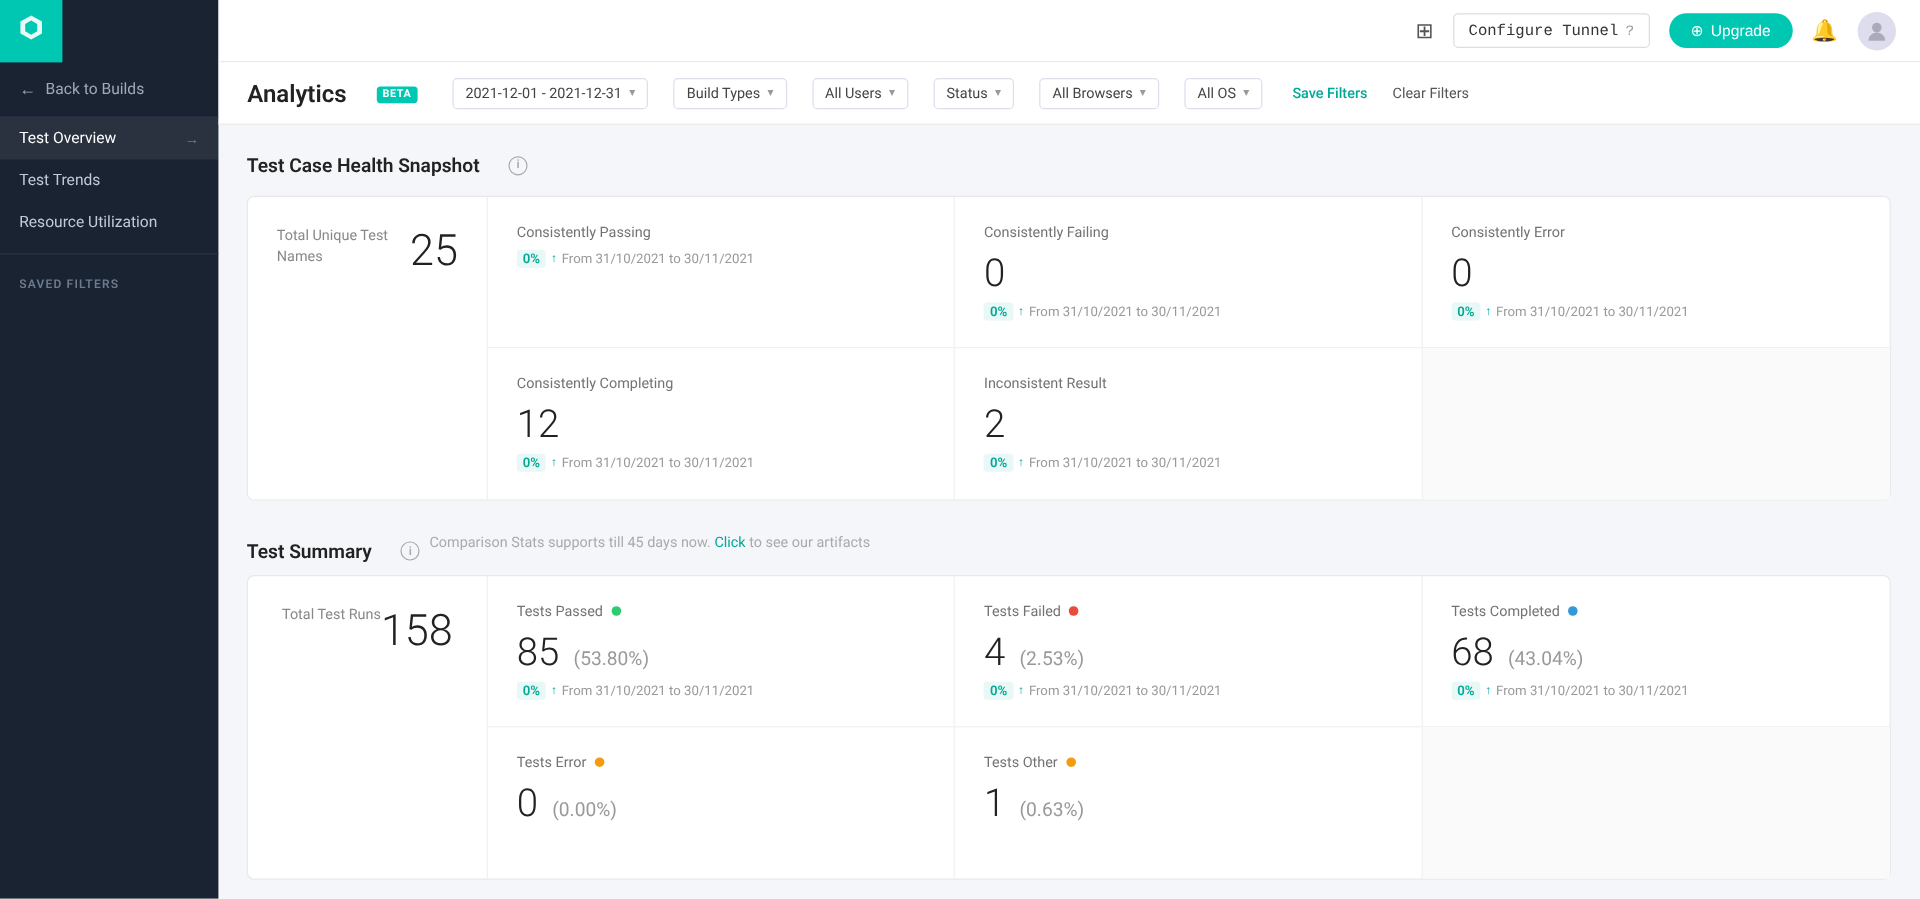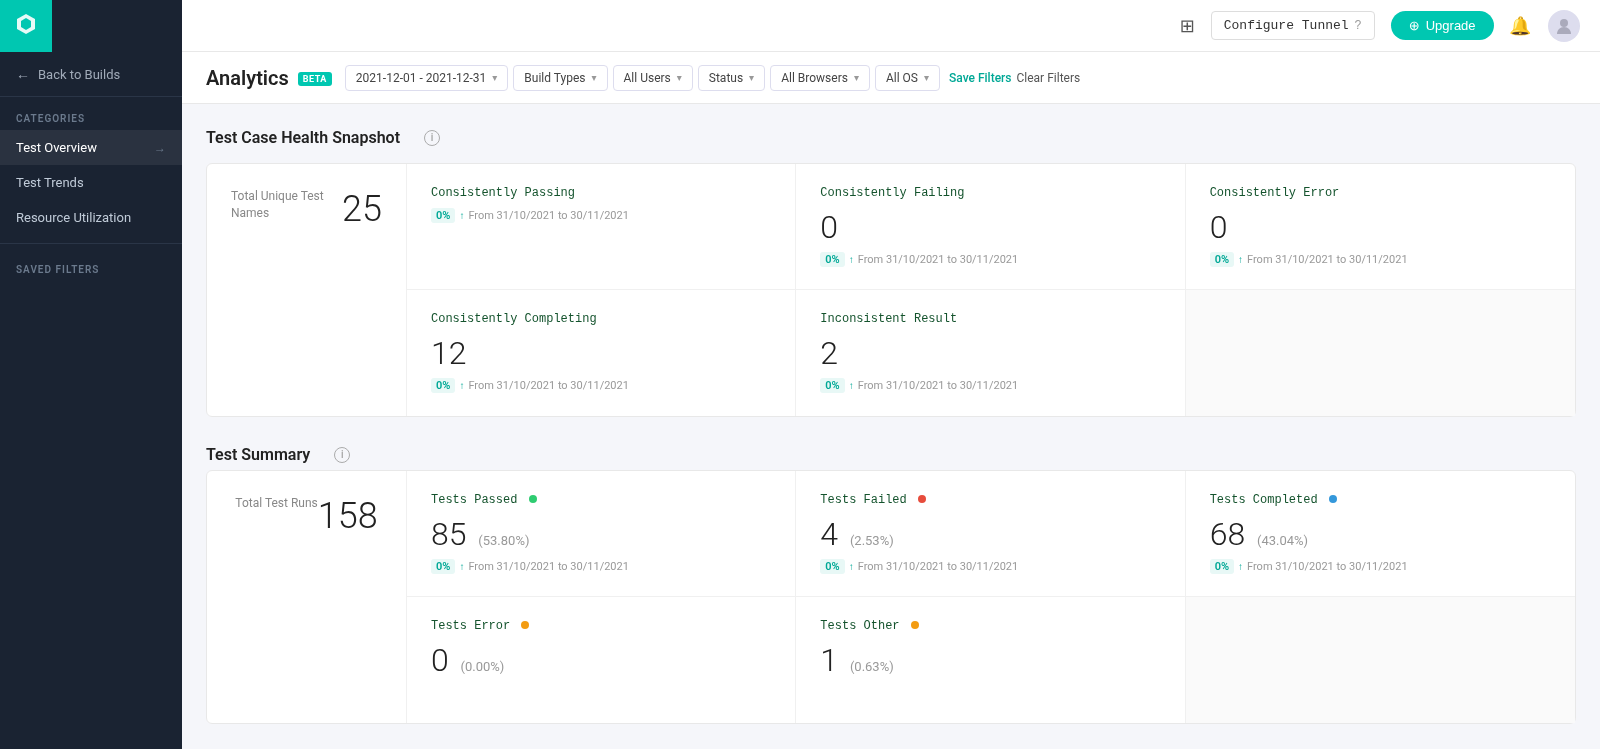--- a/index.html
+++ b/index.html
@@ -101,21 +101,21 @@
     }
 
     
     .header-bar {
       background: #fff;
       border-bottom: 1px solid #e8e8e8;
       padding: 0 24px;
       height: 52px;
       display: flex;
       align-items: center;
-      gap: 5px;
+      gap: 21px;
       flex-shrink: 0;
     }
     .header-title {
       font-size: 20px;
       font-weight: 600;
       color: #222;
       margin-right: 4px;
     }
     .beta-badge {
       background: #00c7b1;
@@ -123,21 +123,21 @@
       font-size: 9px;
       font-weight: 700;
       padding: 2px 5px;
       border-radius: 3px;
       letter-spacing: 0.5px;
       margin-right: 8px;
       vertical-align: top;
       margin-top: 2px;
     }
     .filter-dropdown {
-      display: flex; align-items: center; gap: 6px;
+      display: flex; gap: 6px;
       border: 1px solid #dde; border-radius: 4px;
       padding: 5px 10px; font-size: 12px; color: #444;
       cursor: pointer; background: #fff;
     }
     .filter-dropdown .caret { font-size: 10px; color: #999; }
     .save-filters-btn {
       color: #00a896; font-size: 12px; cursor: pointer; font-weight: 500;
       margin-left: 4px;
     }
     .clear-filters-btn {
@@ -205,23 +205,22 @@
     .stat-card {
       padding: 22px 24px;
       border-right: 1px solid #f0f0f0;
       border-bottom: 1px solid #f0f0f0;
     }
     .stat-card:nth-child(3), .stat-card:nth-child(6) { border-right: none; }
     .stat-card:nth-child(4), .stat-card:nth-child(5), .stat-card:nth-child(6) { border-bottom: none; }
     .stat-card-empty { background: #fafafa; }
     .stat-label {
       font-size: 12px;
-      color: #14532d;
+      color: #737373;
       margin-bottom: 8px;
-      font-family: Liberation Mono, monospace;
     }
     .stat-value {
       font-size: 32px;
       font-weight: 300;
       color: #222;
       margin-bottom: 6px;
     }
     .stat-pct {
       font-size: 11px;
       display: flex;
@@ -248,41 +247,40 @@
     .dot-orange { background: #f39c12; }
 
     
     .comparison-text {
       font-size: 12px;
       color: #aaa;
       margin-bottom: 14px;
     }
     .comparison-text a { color: #00a896; text-decoration: none; }
 
-    .stat-subvalue { font-size: 13px; color: #999; margin-left: 4px; font-weight: 400; }
+    .stat-subvalue { font-size: 16px; color: #999; margin-left: 4px; font-weight: 400; }
   </style>
 </head>
 <body>
 
 <div style="display:flex; flex-direction:row; height:749px; overflow:hidden;">
 
   <div class="sidebar">
     <div class="sidebar-logo">
       <span class="sidebar-logo-icon">
         <svg width="24" height="24" viewBox="0 0 24 24" fill="none">
           <path d="M12 2L21 7V17L12 22L3 17V7L12 2Z" fill="white" opacity="0.9"></path>
           <path d="M12 6L17 9V15L12 18L7 15V9L12 6Z" fill="#00c7b1"></path>
         </svg>
       </span>
     </div>
     <div class="sidebar-back">
       <span class="sidebar-back-arrow">←</span>
       <span>Back to Builds</span>
     </div>
-    <div class="sidebar-section-label">CATEGORIES</div>
     <div class="sidebar-item active">
       <span>Test Overview</span>
       <span class="sidebar-item-arrow">→</span>
     </div>
     <div class="sidebar-item">
       <span>Test Trends</span>
     </div>
     <div class="sidebar-item">
       <span>Resource Utilization</span>
     </div>
@@ -407,20 +405,25 @@
 
           <div class="stat-card stat-card-empty"></div>
         </div>
       </div>
 
       <div style="display:flex; align-items:center; gap:8px; margin-bottom:6px;">
         <span class="section-title" style="margin-bottom:0;">
           <span>Test Summary</span>
           <span class="info-icon">i</span>
         </span>
+        <span class="comparison-text">
+          <span>Comparison Stats supports till 45 days now.</span>
+          <a href="#">Click</a>
+          <span>to see our artifacts</span>
+        </span>
       </div>
 
       <div class="panel">
         <div class="panel-left">
           <div class="panel-left-label">Total Test Runs</div>
           <div class="panel-left-value">158</div>
         </div>
         <div class="panel-right">
 
           <div class="stat-card">

